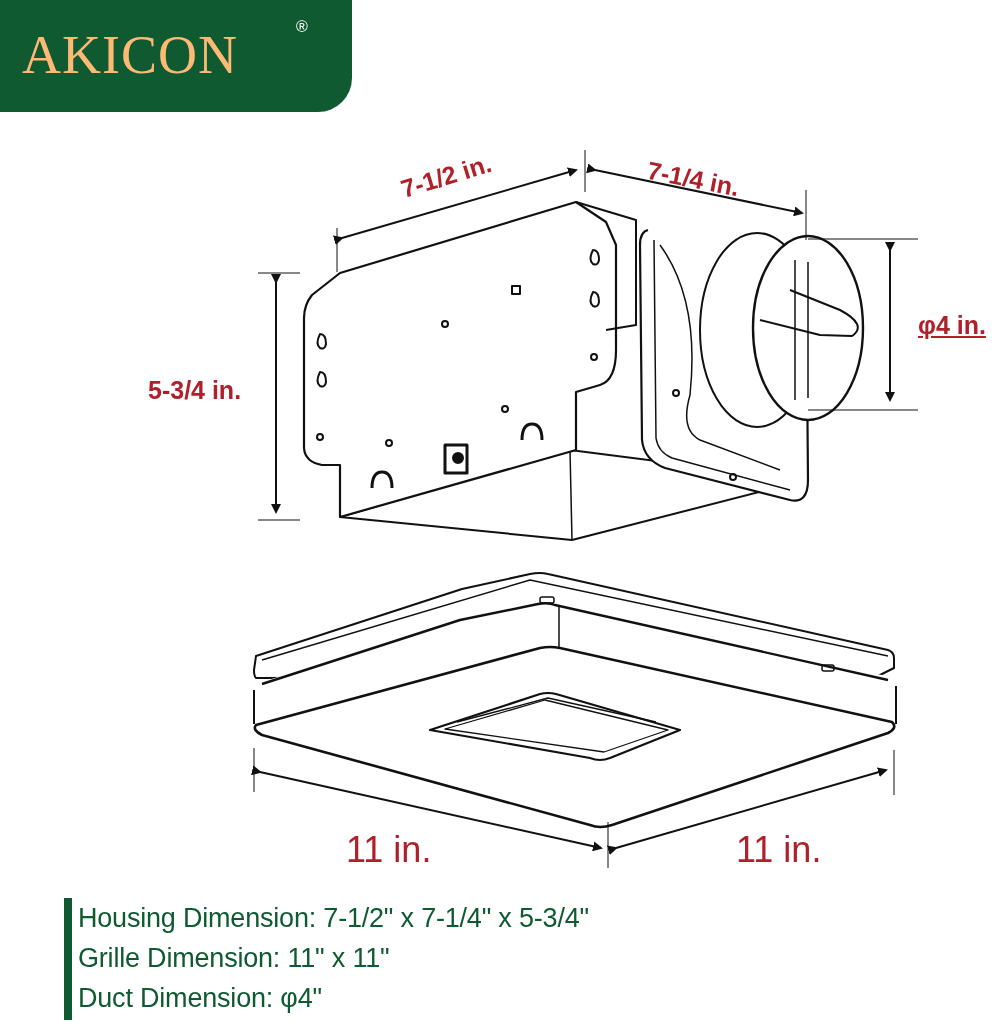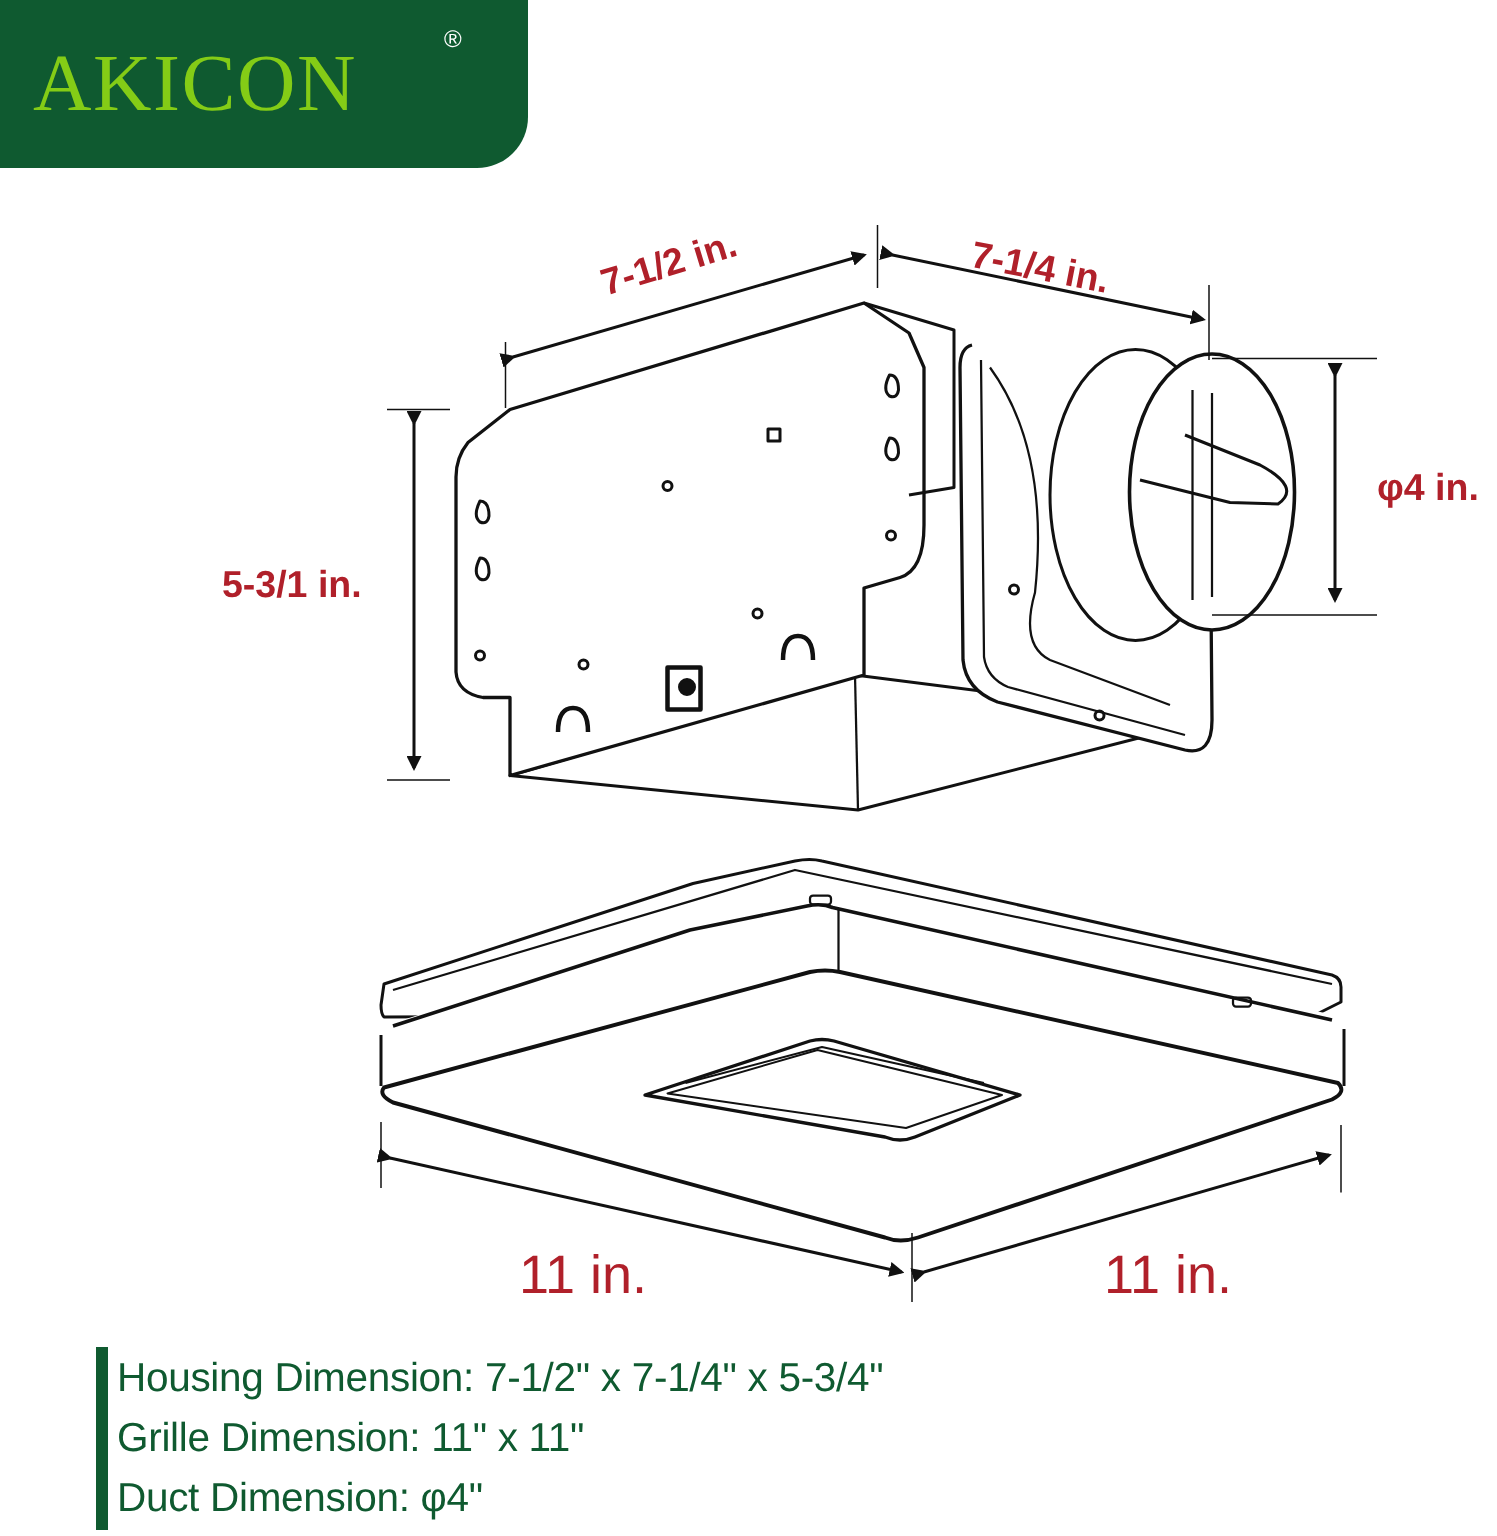--- a/index.html
+++ b/index.html
@@ -1,18 +1,18 @@
 <!DOCTYPE html>
 <html><head>
 <meta charset="utf-8">
 <style>
   html, body { margin: 0; padding: 0; background: #ffffff; }
   body { width: 998px; height: 1024px; position: relative; overflow: hidden; font-family: "Liberation Sans", sans-serif; }
   .logo-banner { position: absolute; left: 0; top: 0; width: 352px; height: 112px; background: #0f5a30; border-bottom-right-radius: 34px; }
-  .logo-text { position: absolute; left: 22px; top: 28px; font-family: "Liberation Serif", serif; font-size: 54px; color: #84cc16; letter-spacing: 1px; line-height: 1; }
+  .logo-text { position: absolute; left: 22px; top: 28px; font-family: "Liberation Serif", serif; font-size: 54px; color: #fdba74; letter-spacing: 1px; line-height: 1; }
   .logo-reg { position: absolute; left: 296px; top: 18px; font-family: "Liberation Sans", sans-serif; font-size: 16px; color: #ffffff; }
   .drawing { position: absolute; left: 0; top: 0; }
   .dim-label { position: absolute; font-family: "Liberation Sans", sans-serif; font-weight: bold; color: #b0202a; font-size: 25px; white-space: nowrap; line-height: 1; }
   .dim-label.plain { font-weight: normal; font-size: 36px; }
   .specs { position: absolute; left: 64px; top: 898px; border-left: 8px solid #0f5a30; padding-left: 6px; height: 122px; }
   .spec-line { font-family: "Liberation Sans", sans-serif; color: #0f5a30; font-size: 27px; line-height: 40px; white-space: nowrap; letter-spacing: -0.2px; }
 </style>
 </head>
 <body>
 
@@ -105,22 +105,22 @@
     <line x1="254" y1="748" x2="254" y2="792" stroke-width="1"></line>
     <line x1="894" y1="750" x2="894" y2="795" stroke-width="1"></line>
     <line x1="608" y1="822" x2="608" y2="868" stroke-width="1"></line>
     <line x1="260" y1="772" x2="601" y2="848" marker-start="url(#arr)" marker-end="url(#arr)"></line>
     <line x1="616" y1="848" x2="886" y2="770" marker-start="url(#arr)" marker-end="url(#arr)"></line>
   </g>
 </svg>
 
 <div class="dim-label" style="left:398px; top:178px; transform: rotate(-17deg); transform-origin: left top;">7-1/2 in.</div>
 <div class="dim-label" style="left:650px; top:158px; transform: rotate(11deg); transform-origin: left top;">7-1/4 in.</div>
-<div class="dim-label" style="left:148px; top:378px;">5-3/1 in.</div>
-<div class="dim-label" style="left:918px; top:313px;">φ4 in.</div>
+<div class="dim-label" style="left:148px; top:378px;">5-3/4 in.</div>
+<div class="dim-label" style="left:918px; top:313px;text-decoration:underline;">φ4 in.</div>
 <div class="dim-label plain" style="left:346px; top:832px;">11 in.</div>
 <div class="dim-label plain" style="left:736px; top:832px;">11 in.</div>
 
 <div class="specs">
   <div class="spec-line">Housing Dimension: 7-1/2" x 7-1/4" x 5-3/4"</div>
   <div class="spec-line">Grille Dimension: 11" x 11"</div>
   <div class="spec-line">Duct Dimension: φ4"</div>
 </div>
 
 </body></html>

